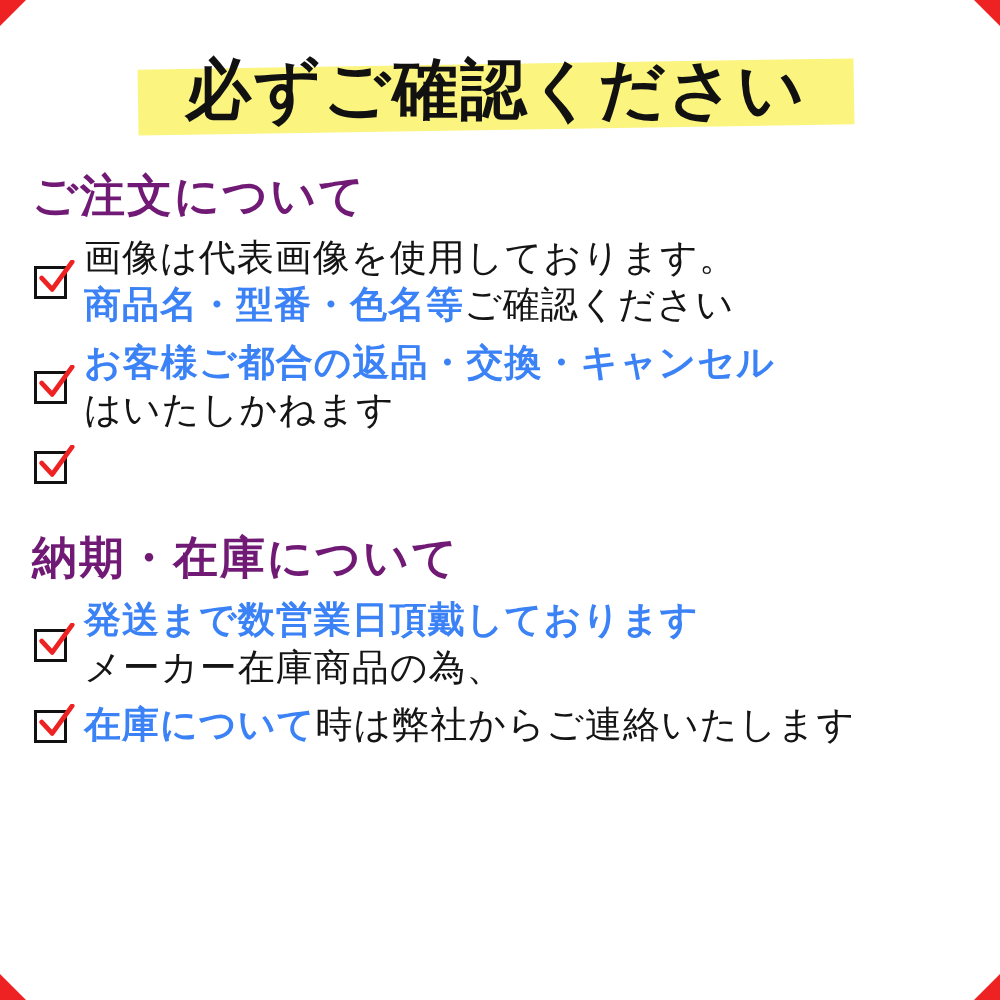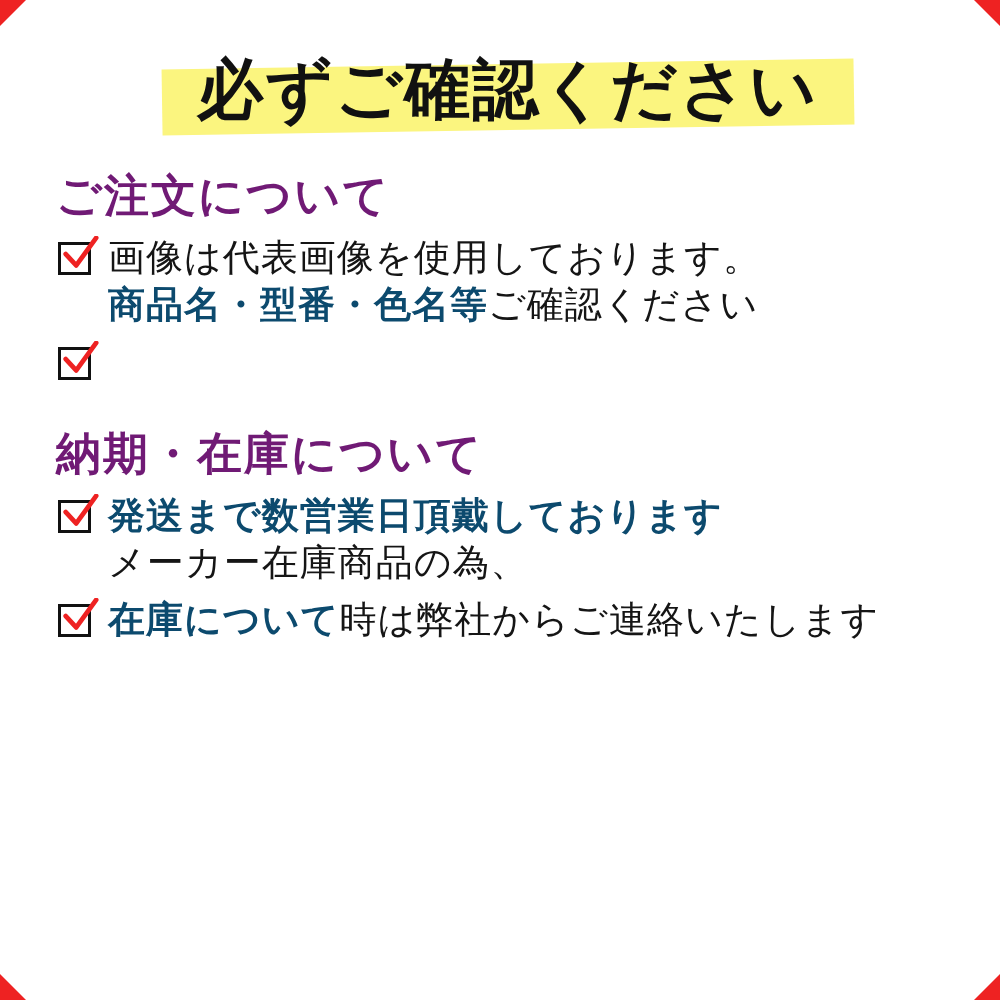--- a/index.html
+++ b/index.html
@@ -39,21 +39,21 @@
   }
   .corner.br {
     bottom: 0; right: 0;
     border-bottom: 26px solid #ee2222;
     border-left: 26px solid transparent;
   }
 
   .page {
     position: absolute;
     inset: 0;
-    padding: 36px 34px 10px 50px;
+    padding: 36px 34px 10px 26px;
     box-sizing: border-box;
     border-radius: 18px;
   }
 
   
   .headline-wrap {
     position: relative;
     height: 110px;
     margin: 6px 0 14px 0;
   }
@@ -87,21 +87,21 @@
     margin: 6px 0 4px 6px;
     color: #701a75;
   }
   .section-title.second {
     margin-top: 39px;
   }
 
   
   .item {
     display: flex;
-    align-items: flex-start;
+    align-items: center;
     margin: 8px 0 10px 8px;
   }
   .check {
     flex: 0 0 auto;
     width: 40px;
     height: 40px;
     position: relative;
     margin: 6px 10px 0 0;
   }
   .check .box {
@@ -127,21 +127,21 @@
     line-height: 1.28;
     letter-spacing: 1px;
     white-space: nowrap;
   }
   .line.note {
     font-size: 26px;
     letter-spacing: 0.5px;
     margin-top: 2px;
   }
   .red {
-    color: #0c4a6e;
+    color: #3b82f6;
     font-weight: bold;
   }
   .blk {
     color: #151515;
   }
 </style>
 </head>
 <body>
 
 <div class="corner tl"></div>
@@ -171,20 +171,32 @@
         </div>
       </div>
       <div class="item">
         <div class="check">
           <span class="box"></span>
           <svg class="tick" viewBox="0 0 40 40">
             <path d="M5 19 L16 31 L37 2" fill="none" stroke="#ee2222" stroke-width="5" stroke-linecap="round" stroke-linejoin="round"></path>
           </svg>
         </div>
         <div class="lines">
+          <div class="line"><span class="red">お客様ご都合の返品・交換・キャンセル</span></div>
+          <div class="line"><span class="blk">はいたしかねます</span></div>
+        </div>
+      </div>
+      <div class="item">
+        <div class="check">
+          <span class="box"></span>
+          <svg class="tick" viewBox="0 0 40 40">
+            <path d="M5 19 L16 31 L37 2" fill="none" stroke="#ee2222" stroke-width="5" stroke-linecap="round" stroke-linejoin="round"></path>
+          </svg>
+        </div>
+        <div class="lines">
         </div>
       </div>
       <div class="section-title second">納期・在庫について</div>
       <div class="item">
         <div class="check">
           <span class="box"></span>
           <svg class="tick" viewBox="0 0 40 40">
             <path d="M5 19 L16 31 L37 2" fill="none" stroke="#ee2222" stroke-width="5" stroke-linecap="round" stroke-linejoin="round"></path>
           </svg>
         </div>

